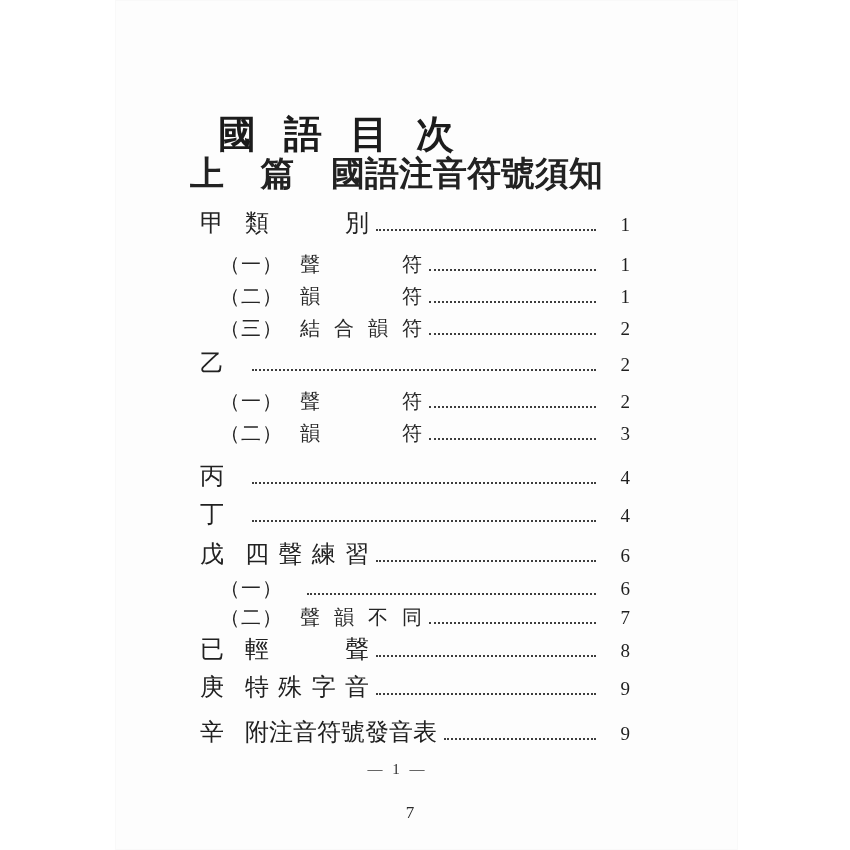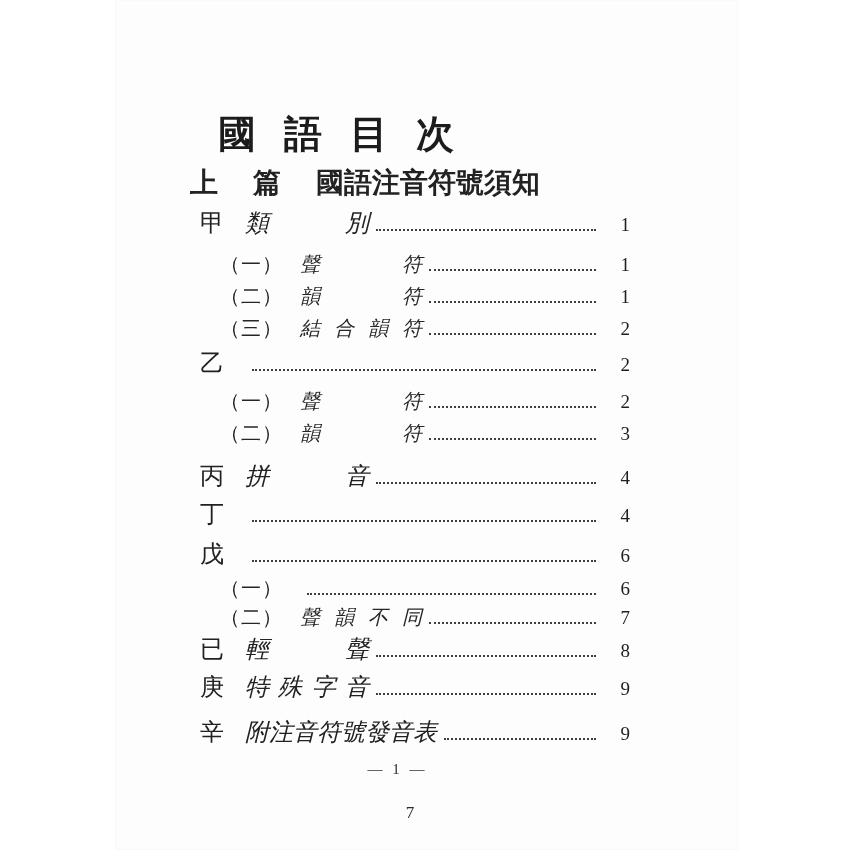--- a/index.html
+++ b/index.html
@@ -33,24 +33,24 @@
     text-align: left;
     font-size: 38px;
     font-weight: bold;
     letter-spacing: 28px;
     text-indent: 28px;
     color: #1c1c1c;
     white-space: nowrap;
   }
   .part-heading {
     position: absolute;
-    top: 164px;
+    top: 151px;
     left: 190px;
     width: 460px;
-    font-size: 28px;
+    font-size: 34px;
     font-weight: bold;
     color: #222;
     white-space: nowrap;
   }
   .part-heading .part-label {
     letter-spacing: 14px;
     margin-right: 14px;
   }
   .part-heading .part-name {
     letter-spacing: 0px;
@@ -86,21 +86,20 @@
     flex: none;
     display: inline-block;
   }
   .row.lv1 .stem { width: 26px; margin-right: 19px; }
   .row.lv2 .stem { width: 66px; margin-right: 14px; letter-spacing: 1px; }
   .row .entry-title {
     flex: none;
     display: inline-block;
     text-align: justify;
     text-align-last: justify;
-    font-style: italic;
   }
   .row.lv1 .entry-title { width: 124px; }
   .row.lv2 .entry-title { width: 122px; }
   .row .entry-title.wide {
     width: auto;
     text-align: left;
     text-align-last: left;
   }
   .row .leader {
     flex: 1;
@@ -210,33 +209,33 @@
 
   <div class="row lv2 r7">
     <span class="stem">（二）</span>
     <span class="entry-title">韻符</span>
     <span class="leader"></span>
     <span class="pagenum">3</span>
   </div>
 
   <div class="row lv1 r8">
     <span class="stem">丙</span>
-    <span class="entry-title">拼音</span>
     <span class="leader"></span>
     <span class="pagenum">4</span>
   </div>
 
   <div class="row lv1 r9">
     <span class="stem">丁</span>
     <span class="leader"></span>
     <span class="pagenum">4</span>
   </div>
 
   <div class="row lv1 r10">
     <span class="stem">戊</span>
+    <span class="entry-title">四聲練習</span>
     <span class="leader"></span>
     <span class="pagenum">6</span>
   </div>
 
   <div class="row lv2 r11">
     <span class="stem">（一）</span>
     <span class="leader"></span>
     <span class="pagenum">6</span>
   </div>
 

